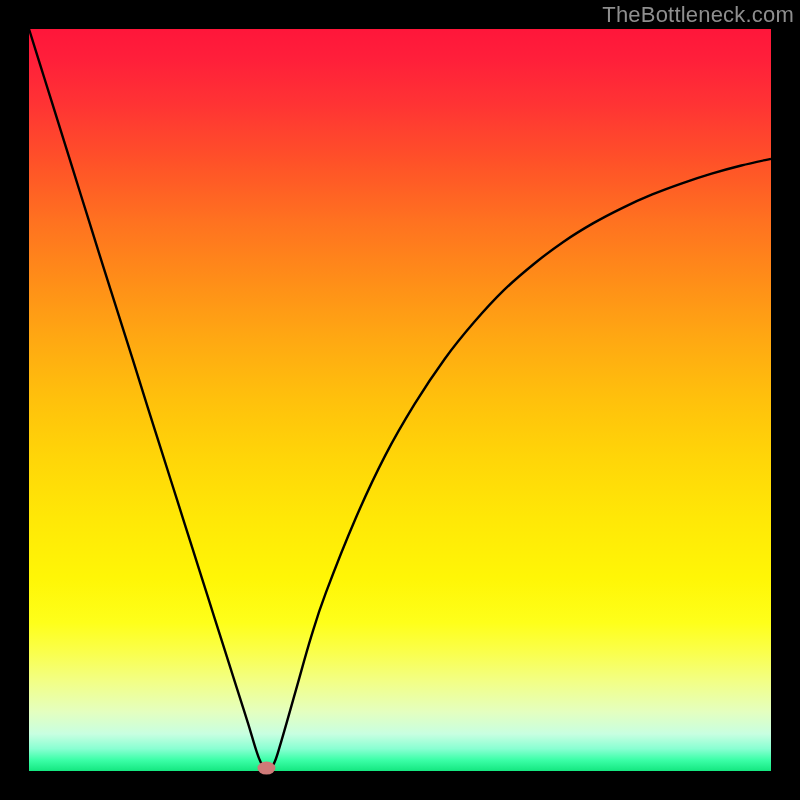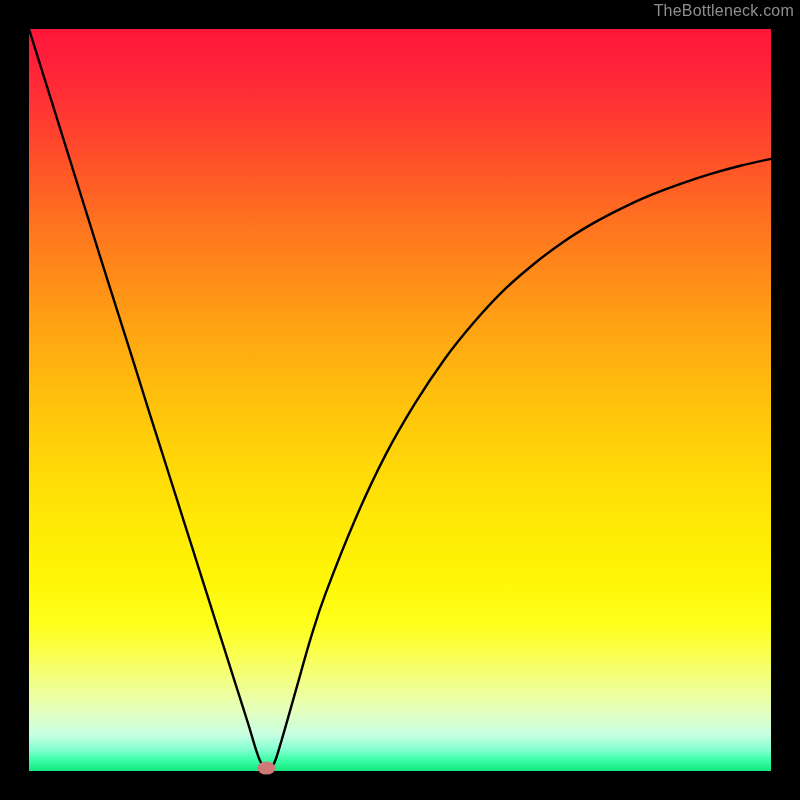--- a/index.html
+++ b/index.html
@@ -57,21 +57,21 @@
     left: 0; top: 0;
     width: 742px;
     height: 742px;
     overflow: visible;
   }
   .watermark {
     position: absolute;
     top: 2px;
     right: 6px;
     color: #8e8e8e;
-    font-size: 16px;
+    font-size: 22px;
     letter-spacing: 0.2px;
     font-weight: 400;
     user-select: none;
   }
   .dot {
     fill: #cf7a78;
   }
 </style>
 </head>
 <body>

